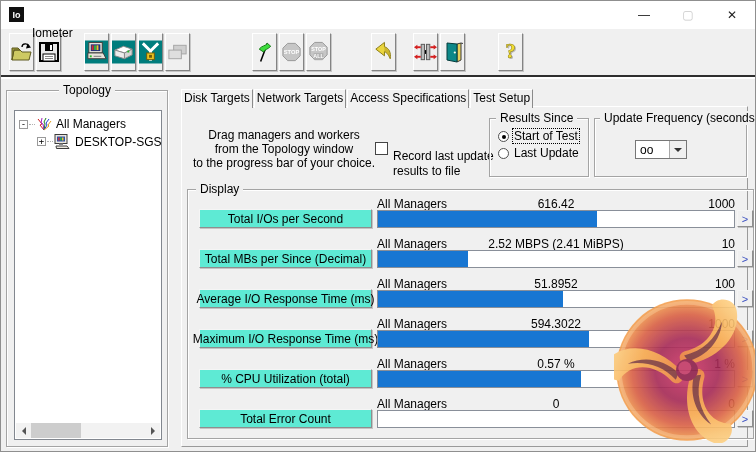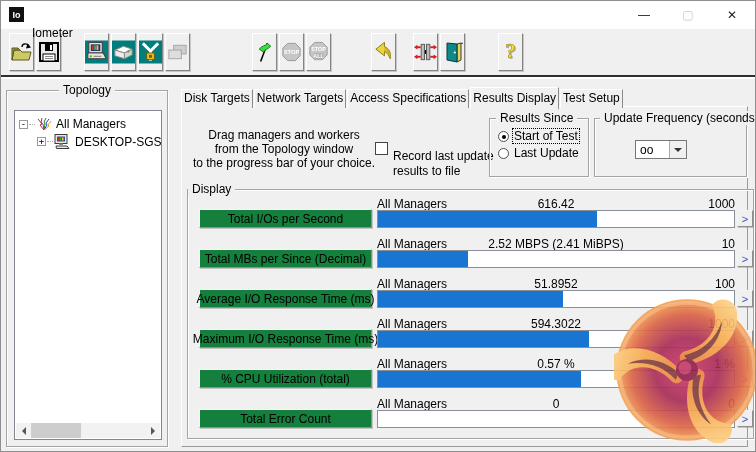--- a/index.html
+++ b/index.html
@@ -83,29 +83,29 @@
 
   .update-freq { left:412px; top:11px; width:153px; height:59px; }
   .combo { position:absolute; left:40px; top:21px; width:52px; height:19px; background:#fff;
            border:1px solid #767676; display:flex; }
   .combo-value { flex:1; padding:2px 0 0 4px; }
   .combo-btn { width:17px; height:17px; background:#f0f0f0;
                border-left:1px solid #a8a8a8; display:flex; align-items:center; justify-content:center; }
   .combo-arrow { width:0; height:0; border:4px solid transparent; border-top-color:#333; margin-top:4px; }
 
   .display-group { left:5px; top:82px; width:567px; height:250px; }
-  .display-group .group-label { left:0;text-align:center; }
+  .display-group .group-label { left:8px;text-align:center; }
   .drow { position:absolute; left:0; width:100%; height:40px; }
   .rh-scope { position:absolute; left:189px; top:0; }
   .rh-value { position:absolute; left:189px; width:358px; top:0; text-align:center; }
   .rh-max { position:absolute; left:189px; width:358px; top:0; text-align:right; }
   .dbar { position:absolute; left:189px; top:13px; width:358px; height:18px; background:#fff;
           border:1px solid #898f99; }
   .dfill { height:100%; background:#1876d2; }
-  .dbtn { position:absolute; left:11px; top:12px; width:173px; height:19px; background:#15803d;
+  .dbtn { position:absolute; left:11px; top:12px; width:173px; height:19px; background:#5eead4;
           border:1px solid; border-color:#f5f5f5 #8e8e8e #8e8e8e #f5f5f5;
           box-shadow:1px 1px 0 rgba(130,130,130,.4);
           display:flex; align-items:center; justify-content:center; white-space:nowrap; }
   .dexpand { position:absolute; left:549px; top:13px; width:16px; height:17px; background:#f0f0f0;
              border:1px solid; border-color:#f5f5f5 #8e8e8e #8e8e8e #f5f5f5;
              box-shadow:1px 1px 0 rgba(130,130,130,.4);
              color:#3a4fc0; font-size:11px; display:flex; align-items:center; justify-content:center; }
 
   
   .watermark { position:absolute; left:614px; top:297px; width:146px; height:146px;
@@ -280,21 +280,20 @@
             <span class="tri-r"></span>
           </div>
       </div>
     </div>
   </div>
 
   <div class="tabs">
     <div class="tab">Disk Targets</div>
     <div class="tab">Network Targets</div>
     <div class="tab">Access Specifications</div>
-    <div class="tab active">Results Display</div>
     <div class="tab">Test Setup</div>
   </div>
 
   <div class="tab-pane">
 
     <div class="drag-text">
       <div>Drag managers and workers</div>
       <div>from the Topology window</div>
       <div>to the progress bar of your choice.</div>
     </div>

